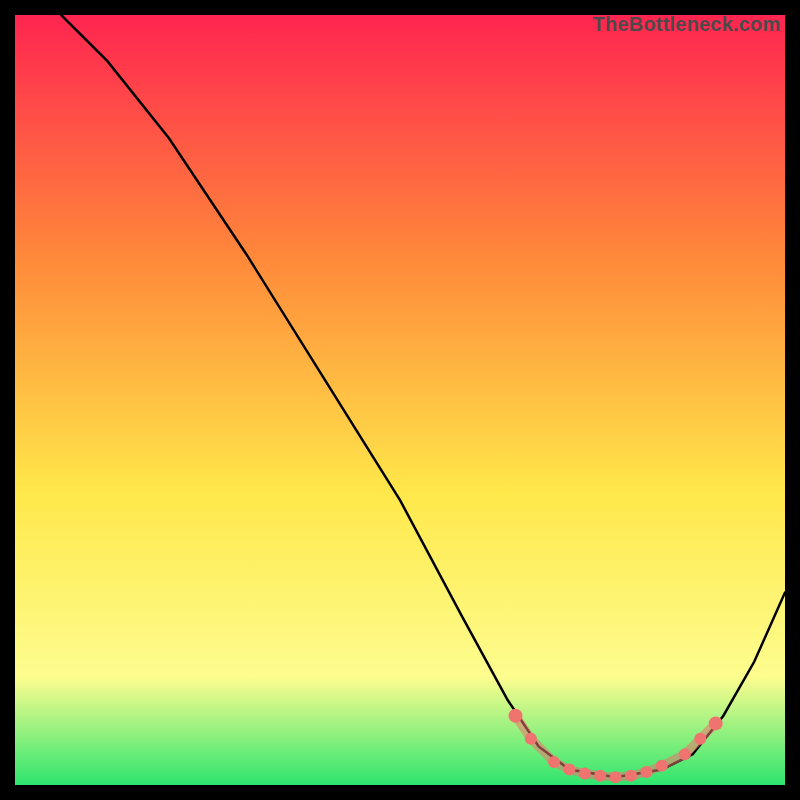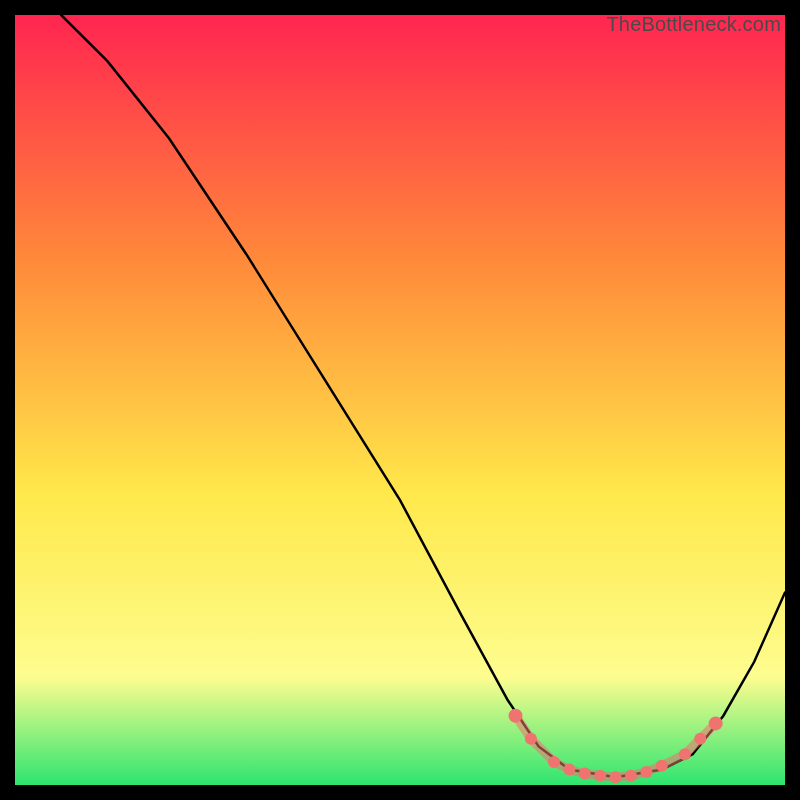--- a/index.html
+++ b/index.html
@@ -24,21 +24,21 @@
     left: 0;
     top: 0;
     width: 770px;
     height: 770px;
   }
   .watermark {
     position: absolute;
     top: -2px;
     right: 4px;
     font-size: 20px;
-    font-weight: 400;
+    font-weight: 700;
     color: #4a4a4a;
     letter-spacing: 0.2px;
   }
   svg {
     display: block;
   }
 </style>
 </head>
 <body>
 

